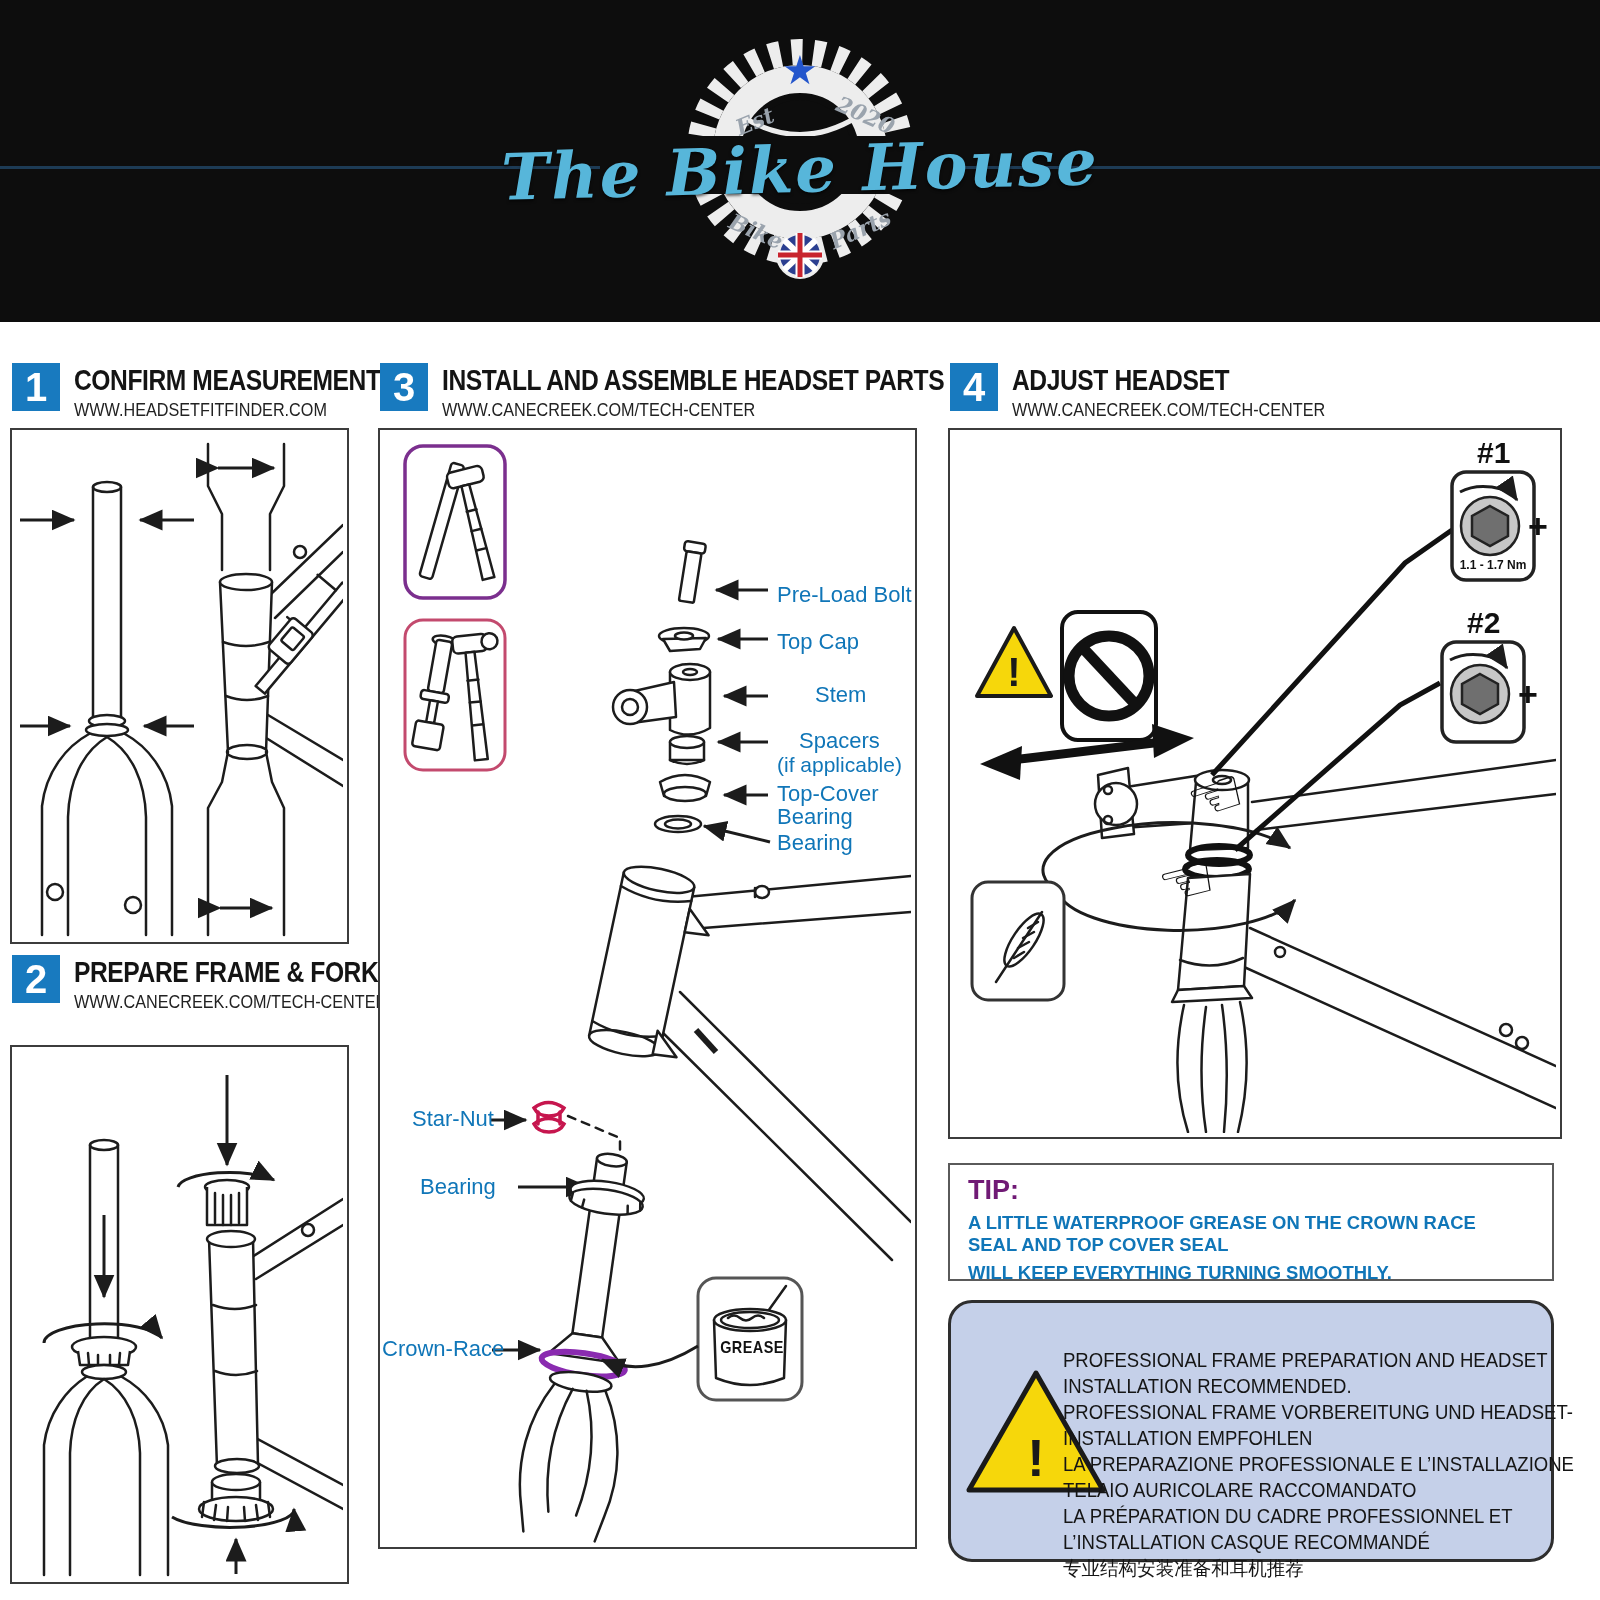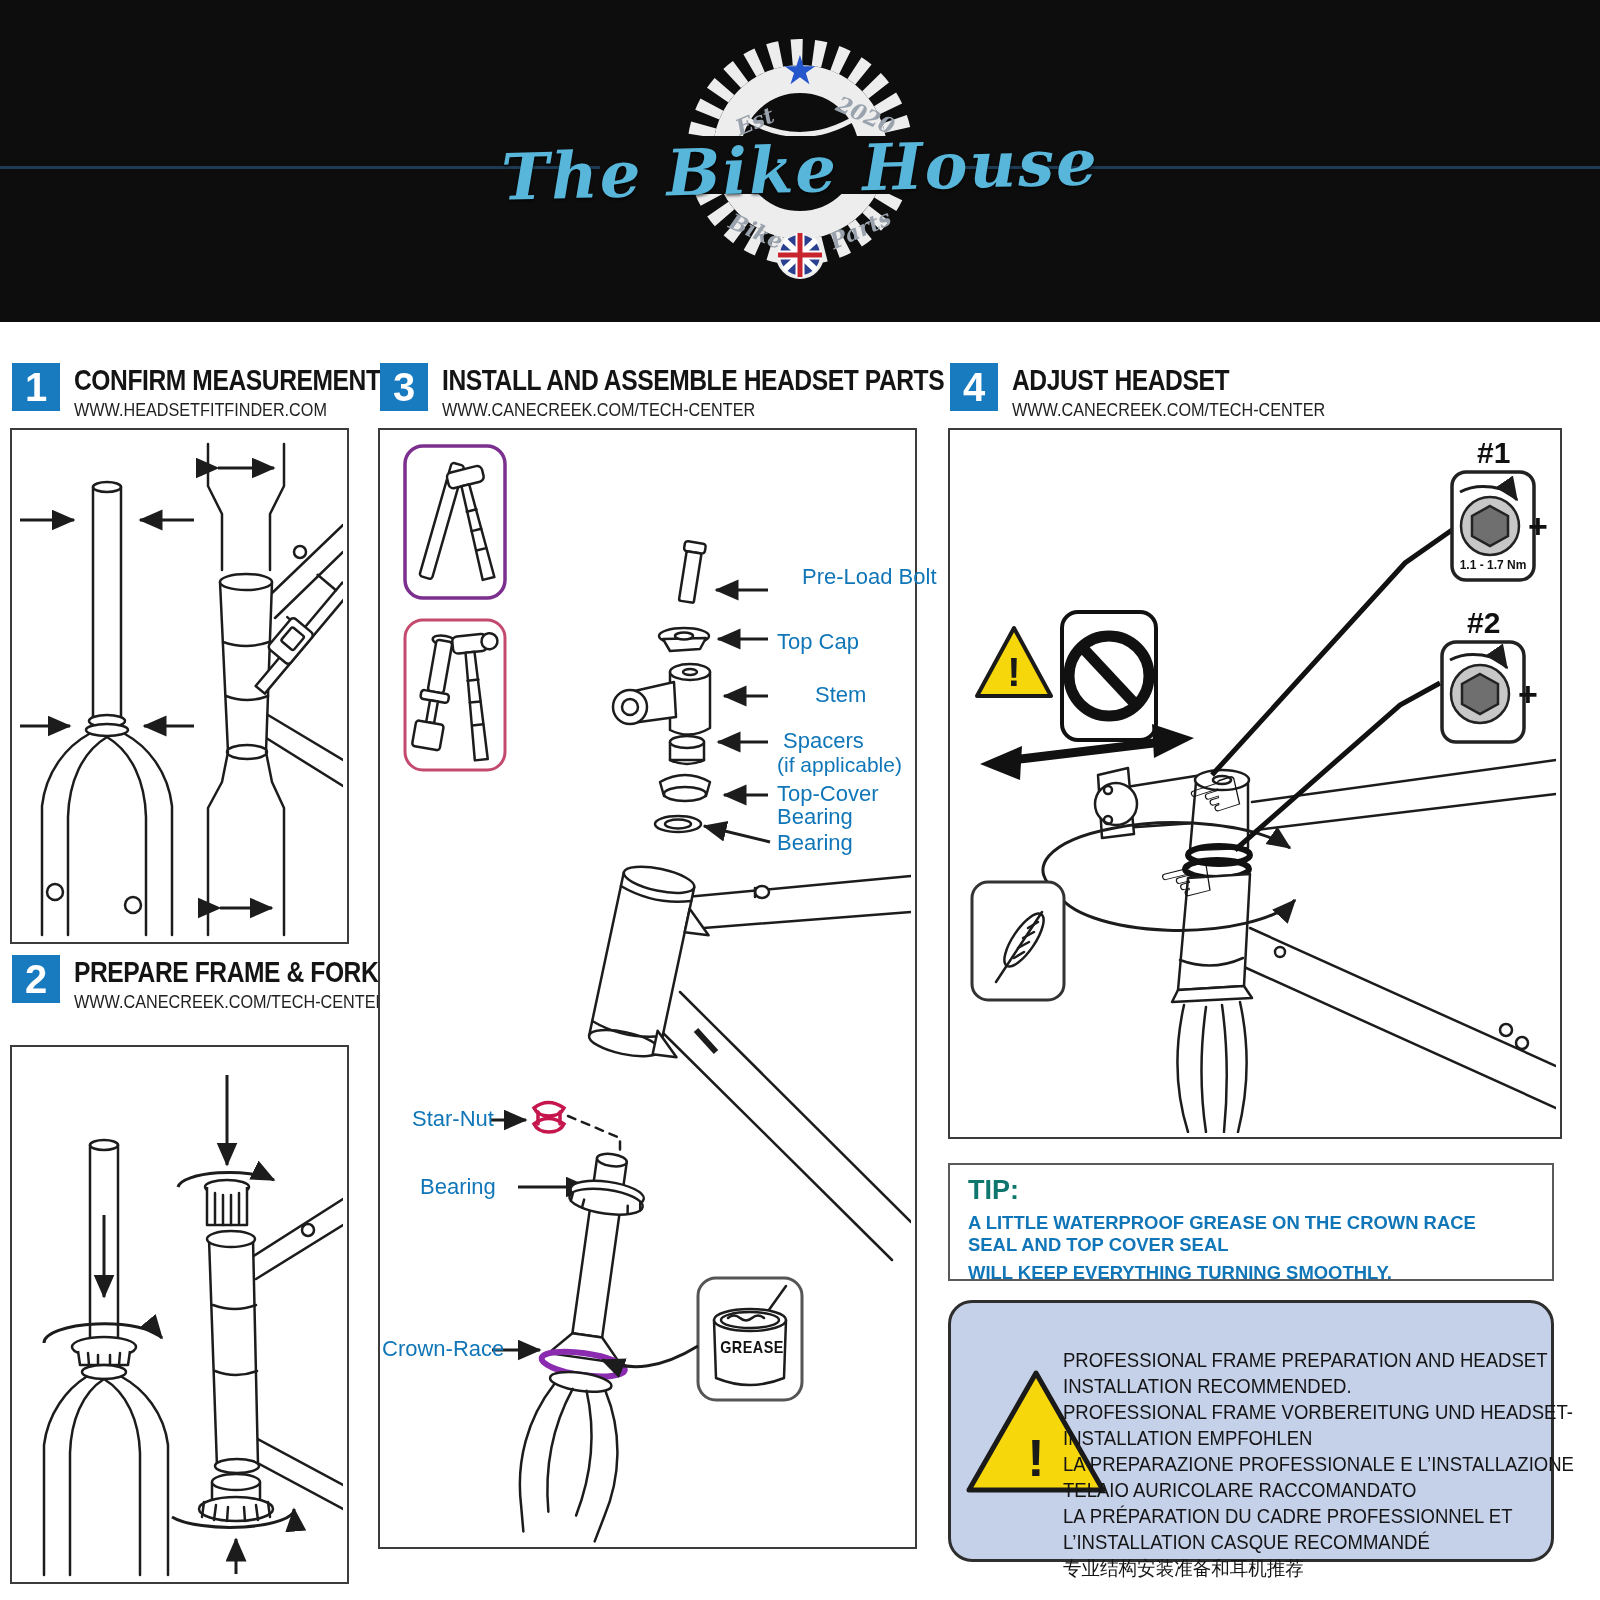--- a/index.html
+++ b/index.html
@@ -22,21 +22,21 @@
     font-size:40px;font-weight:bold;flex:0 0 auto;}
   .steptxt{display:flex;flex-direction:column;}
   .steptitle{font-weight:bold;font-size:30px;letter-spacing:-.5px;transform:scaleX(.82);transform-origin:left top;white-space:nowrap;color:#141414;}
   .stepurl{font-size:18px;margin-top:3px;transform:scaleX(.9);transform-origin:left top;white-space:nowrap;color:#222;}
   
   .panel{position:absolute;background:#fff;border:2px solid #3c3c3c;}
   .plabel{position:absolute;color:#1076b8;font-size:22px;white-space:nowrap;}
   .plabel.small{font-size:21px;}
   
   #tipbox{position:absolute;left:948px;top:1163px;width:606px;height:118px;border:2px solid #5a5a5a;background:#fff;padding:10px 18px;box-sizing:border-box;}
-  #tiptitle{color:#0f766e;font-size:27px;font-weight:bold;}
+  #tiptitle{color:#701a75;font-size:27px;font-weight:bold;}
   .tipline{color:#1076b8;font-size:19px;font-weight:bold;margin-top:6px;transform:scaleX(.97);transform-origin:left;}
   
   #warnbox{position:absolute;left:948px;top:1300px;width:606px;height:262px;background:#c5d0e9;border:3px solid #2e2e2e;border-radius:24px;box-sizing:border-box;}
   #warntext{position:absolute;left:112px;top:16px;width:470px;margin-top:28px;}
   .warnline{font-size:19.5px;color:#151515;line-height:26px;transform:scaleX(.95);transform-origin:left;white-space:nowrap;}
   
   .hashlabel{position:absolute;font-weight:bold;font-size:30px;color:#111;}
   .torque{position:absolute;font-size:12px;font-weight:bold;color:#111;text-align:center;}
   .greaselabel{position:absolute;font-weight:bold;font-size:17px;color:#111;letter-spacing:.5px;transform:scaleX(.85);}
 </style>
@@ -356,24 +356,24 @@
         <line class="ln" x1="386" y1="884" x2="406" y2="856" stroke-width="4"></line>
         <path class="lnf" d="M334,890 L336,948 Q370,962 404,948 L406,890 Z"></path>
         <ellipse class="lnf" cx="370" cy="890" rx="36" ry="11"></ellipse>
         <ellipse class="ln" cx="370" cy="890" rx="29" ry="8"></ellipse>
         <path class="ln" d="M348,888 q6,-5 12,0 q6,5 12,0 q6,-5 12,0"></path>
       </g>
       <path class="arrow" d="M318,916 C282,938 252,942 222,930" marker-end="url(#arr3)" stroke-width="3.5"></path>
     </g>
   </svg>
 
-  <div class="plabel" style="left:397px;top:134px;margin-left:25px;">Pre-Load Bolt</div>
+  <div class="plabel" style="left:397px;top:152px;">Pre-Load Bolt</div>
   <div class="plabel" style="left:397px;top:199px;">Top Cap</div>
   <div class="plabel" style="left:397px;top:252px;margin-left:38px;">Stem</div>
-  <div class="plabel" style="left:403px;top:298px;text-align:center;">Spacers</div>
+  <div class="plabel" style="left:419px;top:298px;text-align:center;">Spacers</div>
   <div class="plabel small" style="left:397px;top:323px;">(if applicable)</div>
   <div class="plabel" style="left:397px;top:351px;">Top-Cover</div>
   <div class="plabel" style="left:397px;top:374px;">Bearing</div>
   <div class="plabel" style="left:397px;top:400px;">Bearing</div>
   <div class="plabel" style="left:32px;top:676px;text-align:right;">Star-Nut</div>
   <div class="plabel" style="left:40px;top:744px;">Bearing</div>
   <div class="plabel" style="left:2px;top:906px;">Crown-Race</div>
   <div class="greaselabel" style="left:332px;top:908px;width:80px;text-align:center;">GREASE</div>
 </div>
 

